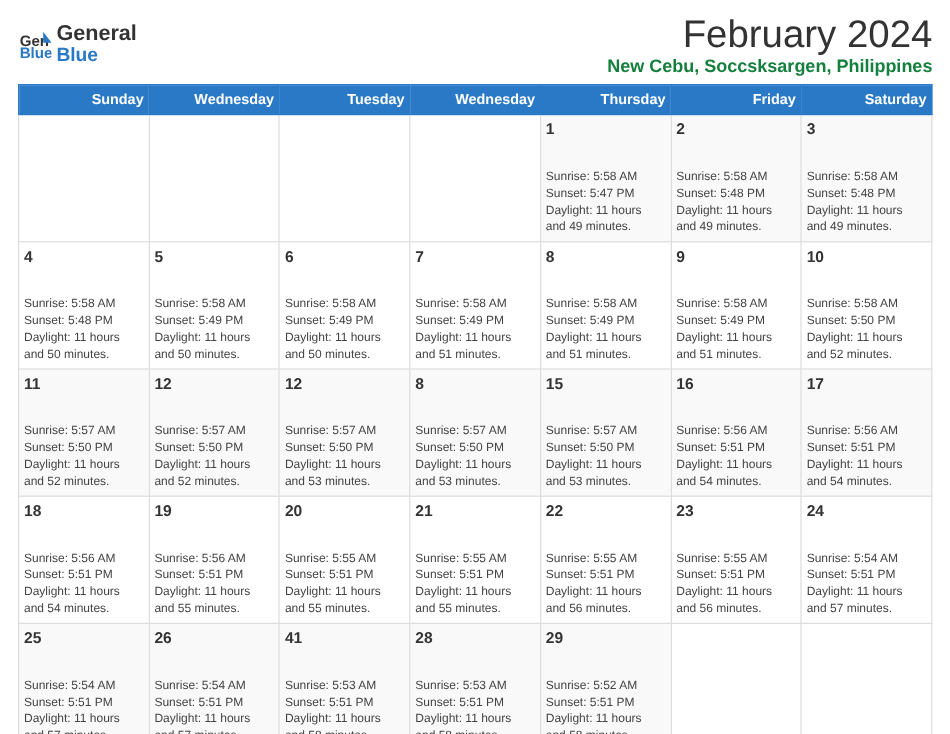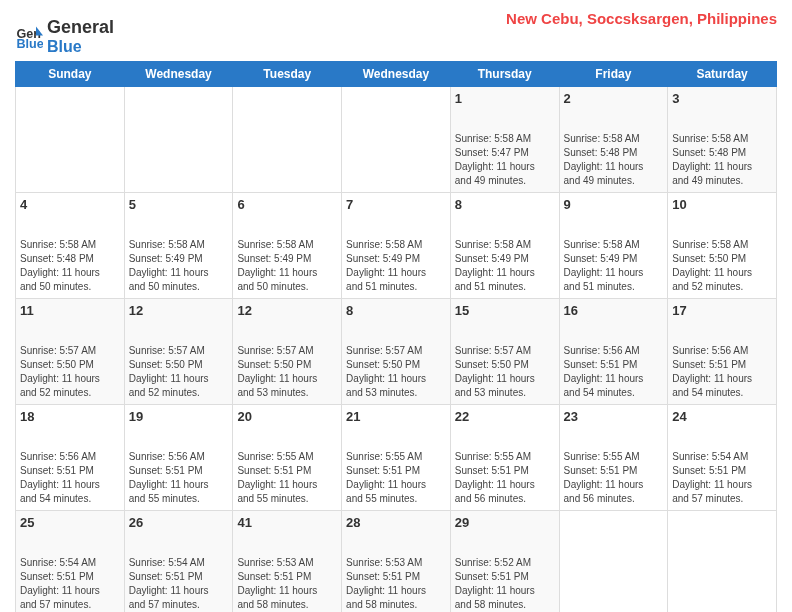--- a/index.html
+++ b/index.html
@@ -29,37 +29,37 @@
     .title-area {
       text-align: right;
     }
     .main-title {
       font-size: 32px;
       font-weight: normal;
       color: #333;
     }
     .subtitle {
       font-size: 15px;
-      color: #ef4444;
+      color: #15803d;
       font-weight: bold;
     }
     table {
       width: 100%;
       border-collapse: collapse;
       table-layout: fixed;
     }
     thead tr {
       background-color: #2979c7;
       color: #fff;
     }
     thead th {
       padding: 5px 4px;
       font-size: 12px;
       font-weight: bold;
-      text-align: center;
+      text-align: right;
       border: 1px solid #2979c7;
     }
     tbody tr {
       border-bottom: 1px solid #ccc;
     }
     tbody td {
       padding: 4px 4px;
       vertical-align: top;
       font-size: 10.5px;
       color: #333;
@@ -96,20 +96,21 @@
       <text x="2" y="22" font-size="18" font-weight="bold" fill="#333">Gen</text>
       <polygon points="30,5 40,18 30,18" fill="#2979c7"></polygon>
       <text x="2" y="36" font-size="18" font-weight="bold" fill="#2979c7">Blue</text>
     </svg>
     <div>
       <div style="font-size:18px;font-weight:bold;color:#333;line-height:1.1;">General</div>
       <div style="font-size:16px;font-weight:bold;color:#2979c7;line-height:1.1;">Blue</div>
     </div>
   </div>
   <div class="title-area">
+    <div class="main-title">February 2024</div>
     <div class="subtitle">New Cebu, Soccsksargen, Philippines</div>
   </div>
 </div>
 
 <table>
   <thead>
     <tr>
     <th>Sunday</th>
         <th>Wednesday</th>
         <th>Tuesday</th>

